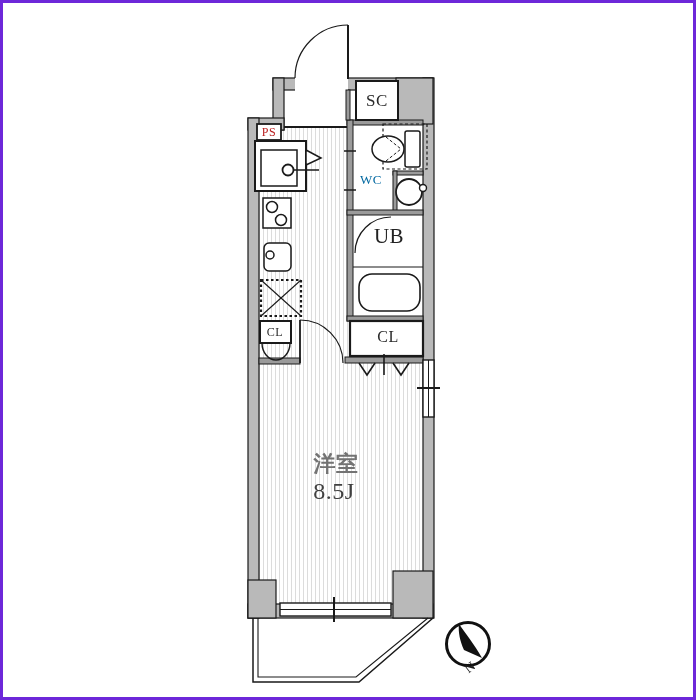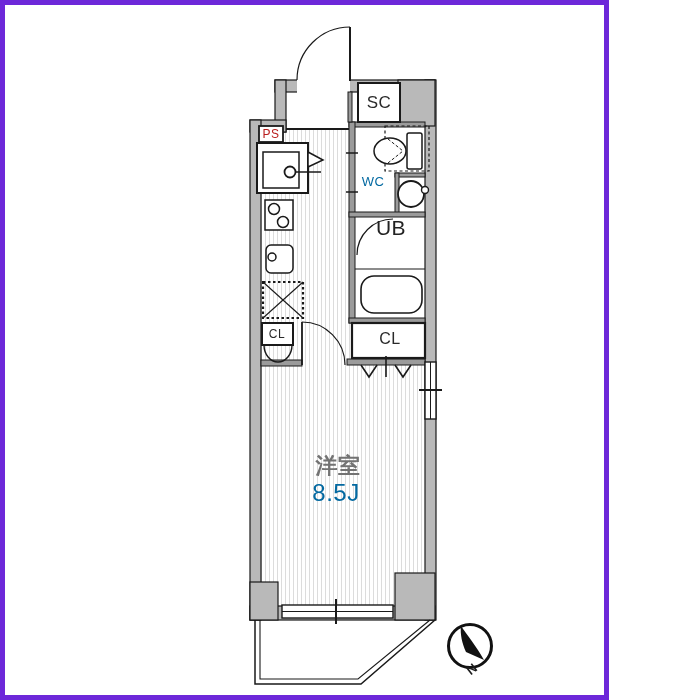--- a/index.html
+++ b/index.html
@@ -1,29 +1,29 @@
 <!DOCTYPE html>
 <html><head>
 <meta charset="utf-8">
 <style>
   html,body{margin:0;padding:0;background:#fff;}
-  #stage{position:relative;width:609px;height:700px;background:#ffffff;
-         box-sizing:border-box;border:5px solid #6d28d9;overflow:hidden;
-         font-family:Liberation Sans, sans-serif;}
+  #stage{position:relative;width:696px;height:700px;background:#ffffff;
+         box-sizing:border-box;border:3px solid #6d28d9;overflow:hidden;
+         font-family:Liberation Serif, serif;}
   #plan-svg{position:absolute;left:0;top:0;}
   .lbl{position:absolute;color:#1c1c1c;white-space:nowrap;
        transform:translate(-50%,-50%);line-height:1;letter-spacing:0.5px;}
   .lbl-sc{font-size:17px;font-weight:500;color:#2a2a2a;}
   .lbl-ps{font-size:12px;font-weight:500;color:#b91c1c;}
   .lbl-wc{font-size:13px;font-weight:500;color:#0369a1;}
   .lbl-ub{font-size:21px;font-weight:400;color:#222;}
   .lbl-cl-s{font-size:12px;font-weight:500;color:#2a2a2a;}
   .lbl-cl-l{font-size:16px;font-weight:500;color:#2a2a2a;}
   .lbl-room{font-size:22px;font-weight:600;color:#737373;}
-  .lbl-size{font-size:24px;font-weight:500;color:#0369a1;}
+  .lbl-size{font-size:24px;font-weight:500;color:#404040;}
   .lbl-n{font-size:13px;font-weight:700;transform:translate(-50%,-50%) rotate(-38deg);}
 </style>
 </head>
 <body>
 
 <div id="stage">
 
   <svg id="plan-svg" width="700" height="700" viewBox="0 0 700 700">
     <defs>
       <pattern id="stripes" width="4" height="4" patternUnits="userSpaceOnUse">
@@ -150,20 +150,20 @@
 
     <g>
       <circle cx="465" cy="641" r="21.5" fill="#ffffff" stroke="#111" stroke-width="3"></circle>
       <path d="M456,621 C462,630 472,642 479,655 L461,647 C457,638 455,629 456,621 Z" fill="#111"></path>
     </g>
   </svg>
 
   <div class="lbl lbl-sc" style="left:374px;top:97px;">SC</div>
   <div class="lbl lbl-ps" style="left:266px;top:129px;">PS</div>
   <div class="lbl lbl-wc" style="left:368px;top:176px;">WC</div>
-  <div class="lbl lbl-ub" style="left:386px;top:222px;">UB</div>
+  <div class="lbl lbl-ub" style="left:386px;top:233px;">UB</div>
   <div class="lbl lbl-cl-s" style="left:272px;top:329px;">CL</div>
   <div class="lbl lbl-cl-l" style="left:385px;top:334px;">CL</div>
   <div class="lbl lbl-room" style="left:333px;top:461px;">洋室</div>
   <div class="lbl lbl-size" style="left:331px;top:488px;">8.5J</div>
   <div class="lbl lbl-n" style="left:467px;top:664px;">N</div>
 
 </div>
 
 </body></html>

